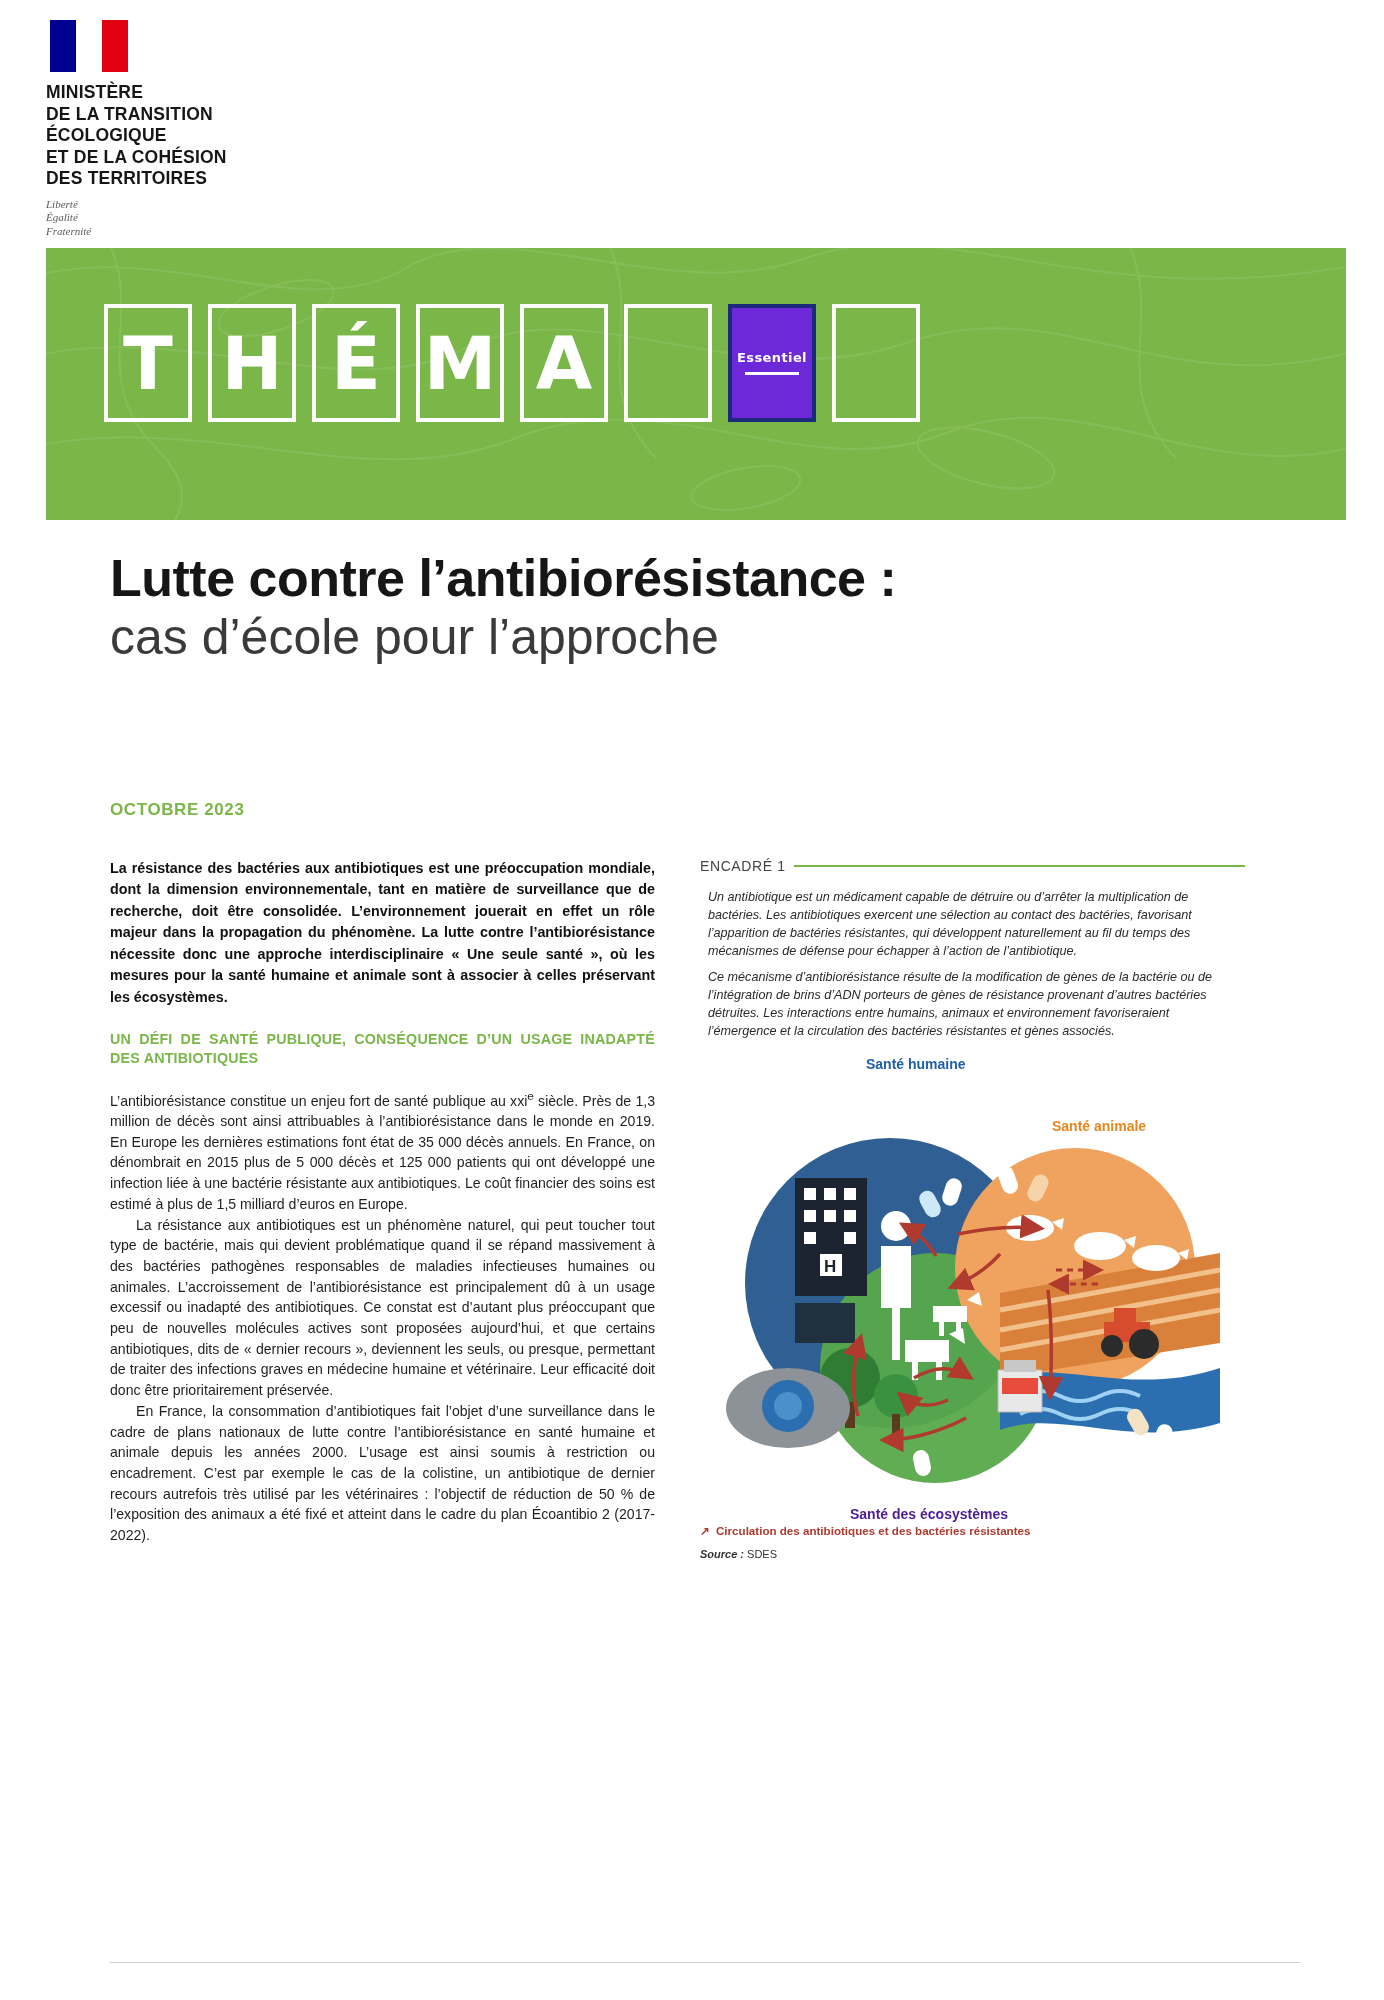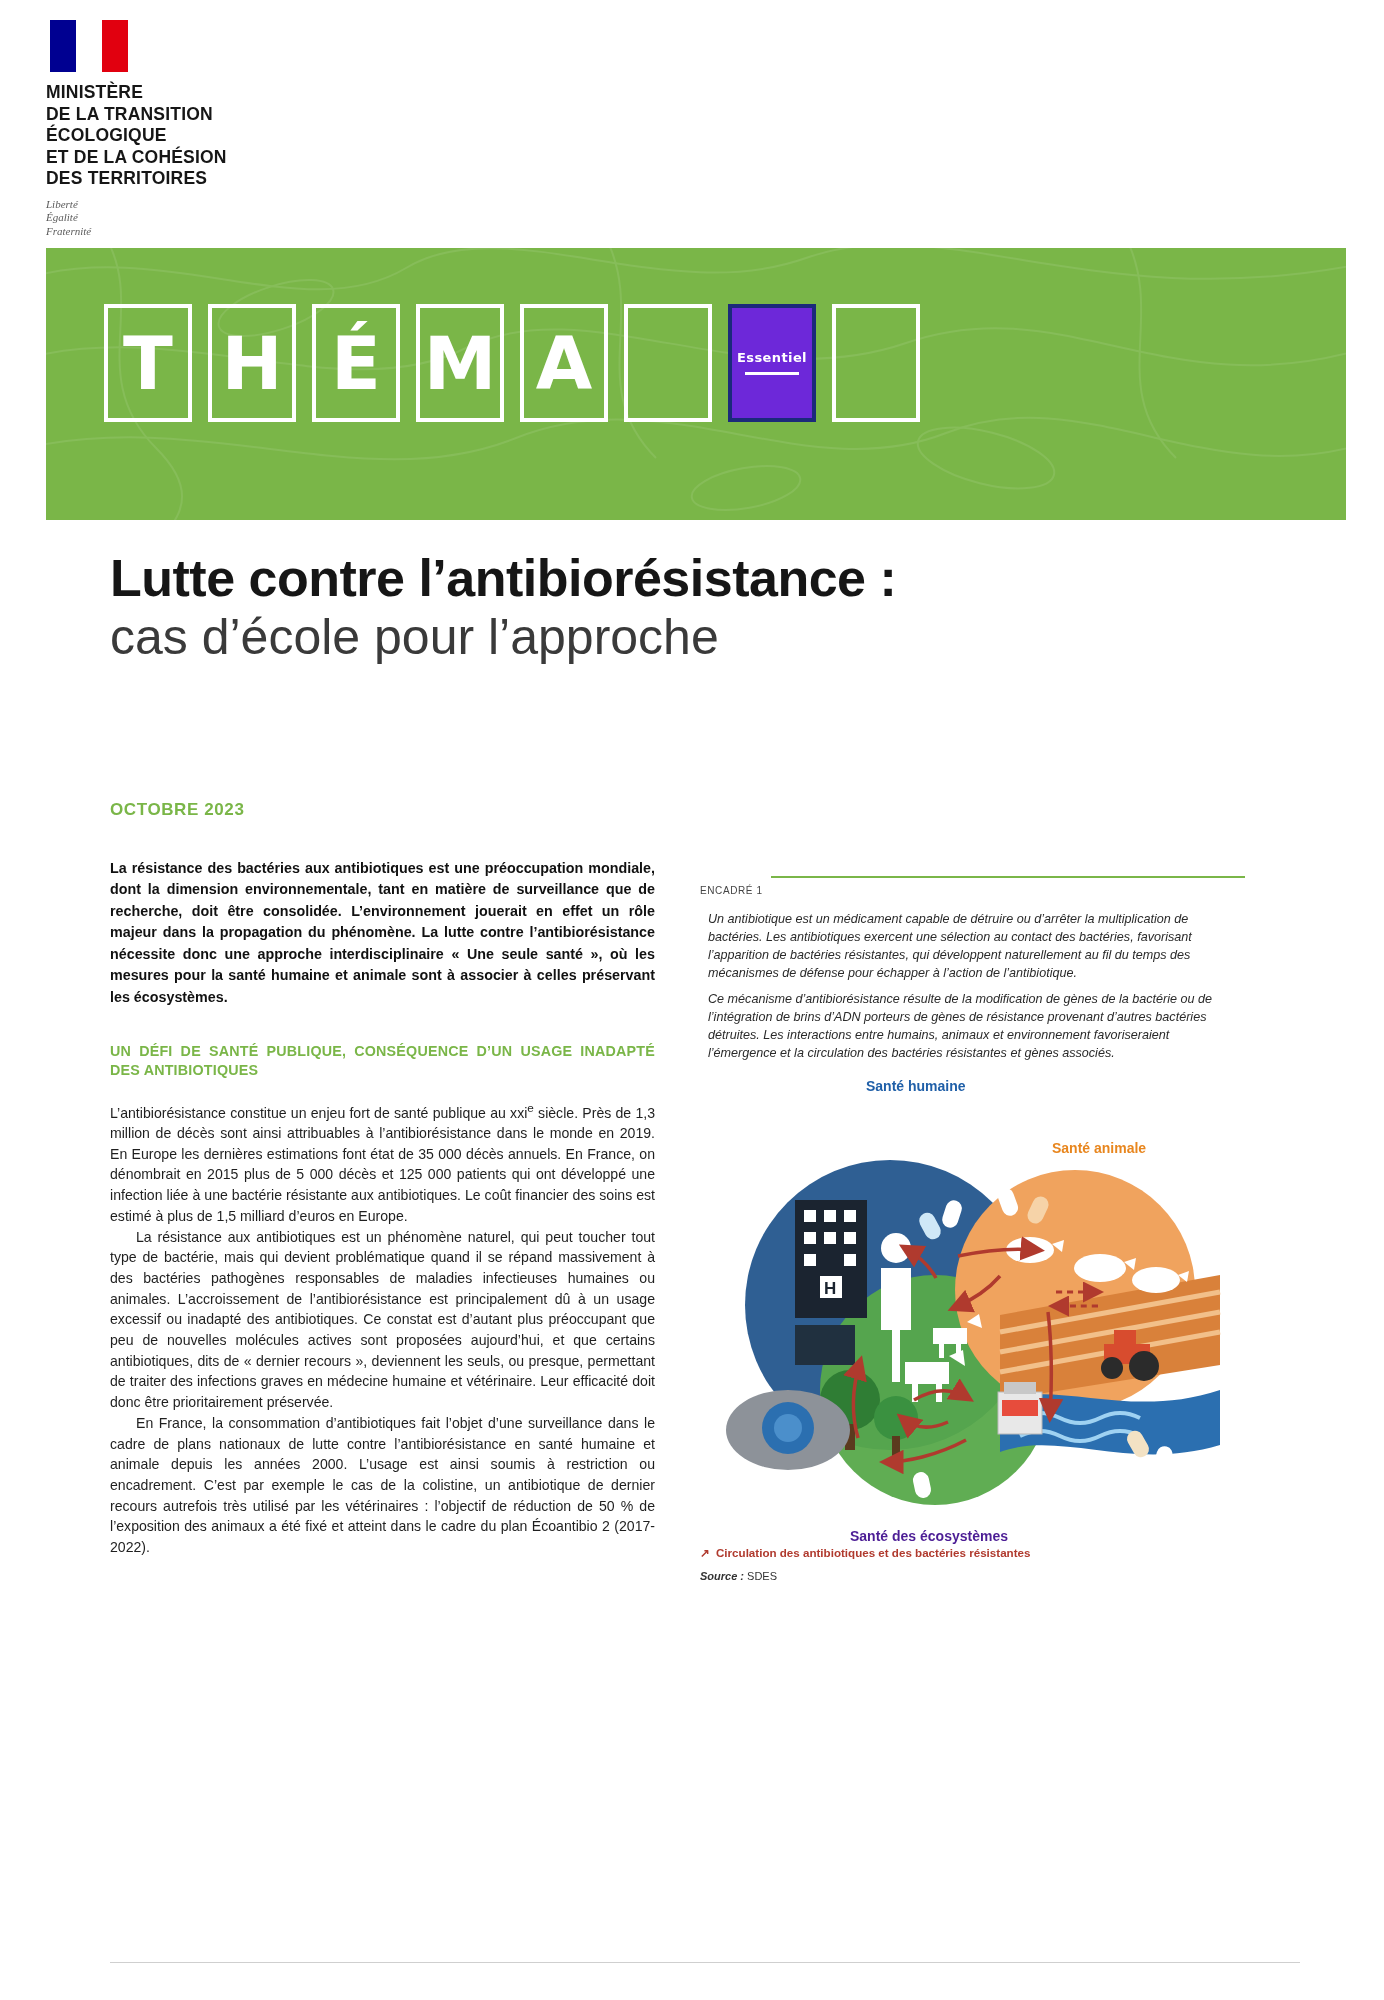--- a/index.html
+++ b/index.html
@@ -161,21 +161,21 @@
     text-align: justify;
   }
   .chapo {
     font-weight: bold;
     font-size: 14.3px;
     line-height: 1.5;
     text-align: justify;
     color: #111;
   }
   .section-head {
-    margin-top: 34px;
+    margin-top: 22px;
     color: #7ab648;
     font-weight: bold;
     font-size: 14.3px;
     line-height: 1.35;
     letter-spacing: .2px;
     text-transform: uppercase;
   }
   .body-p { margin-top: 18px; }
   .body-p.indent { margin-top: 0; text-indent: 26px; }
 
@@ -184,25 +184,24 @@
     left: 700px;
     top: 858px;
     width: 545px;
   }
   .encadre-head {
     display: flex;
     align-items: center;
     gap: 8px;
   }
   .encadre-label {
-    font-size: 10px;
+    font-size: 14px;
     letter-spacing: .6px;
     color: #444;
     white-space: nowrap;
-    margin-top: 27px;
   }
   .encadre-rule {
     flex: 1;
     height: 2px;
     background: #7ab648;
   }
   .encadre-title {
     margin-top: 12px;
     color: #7ab648;
     font-size: 25px;

